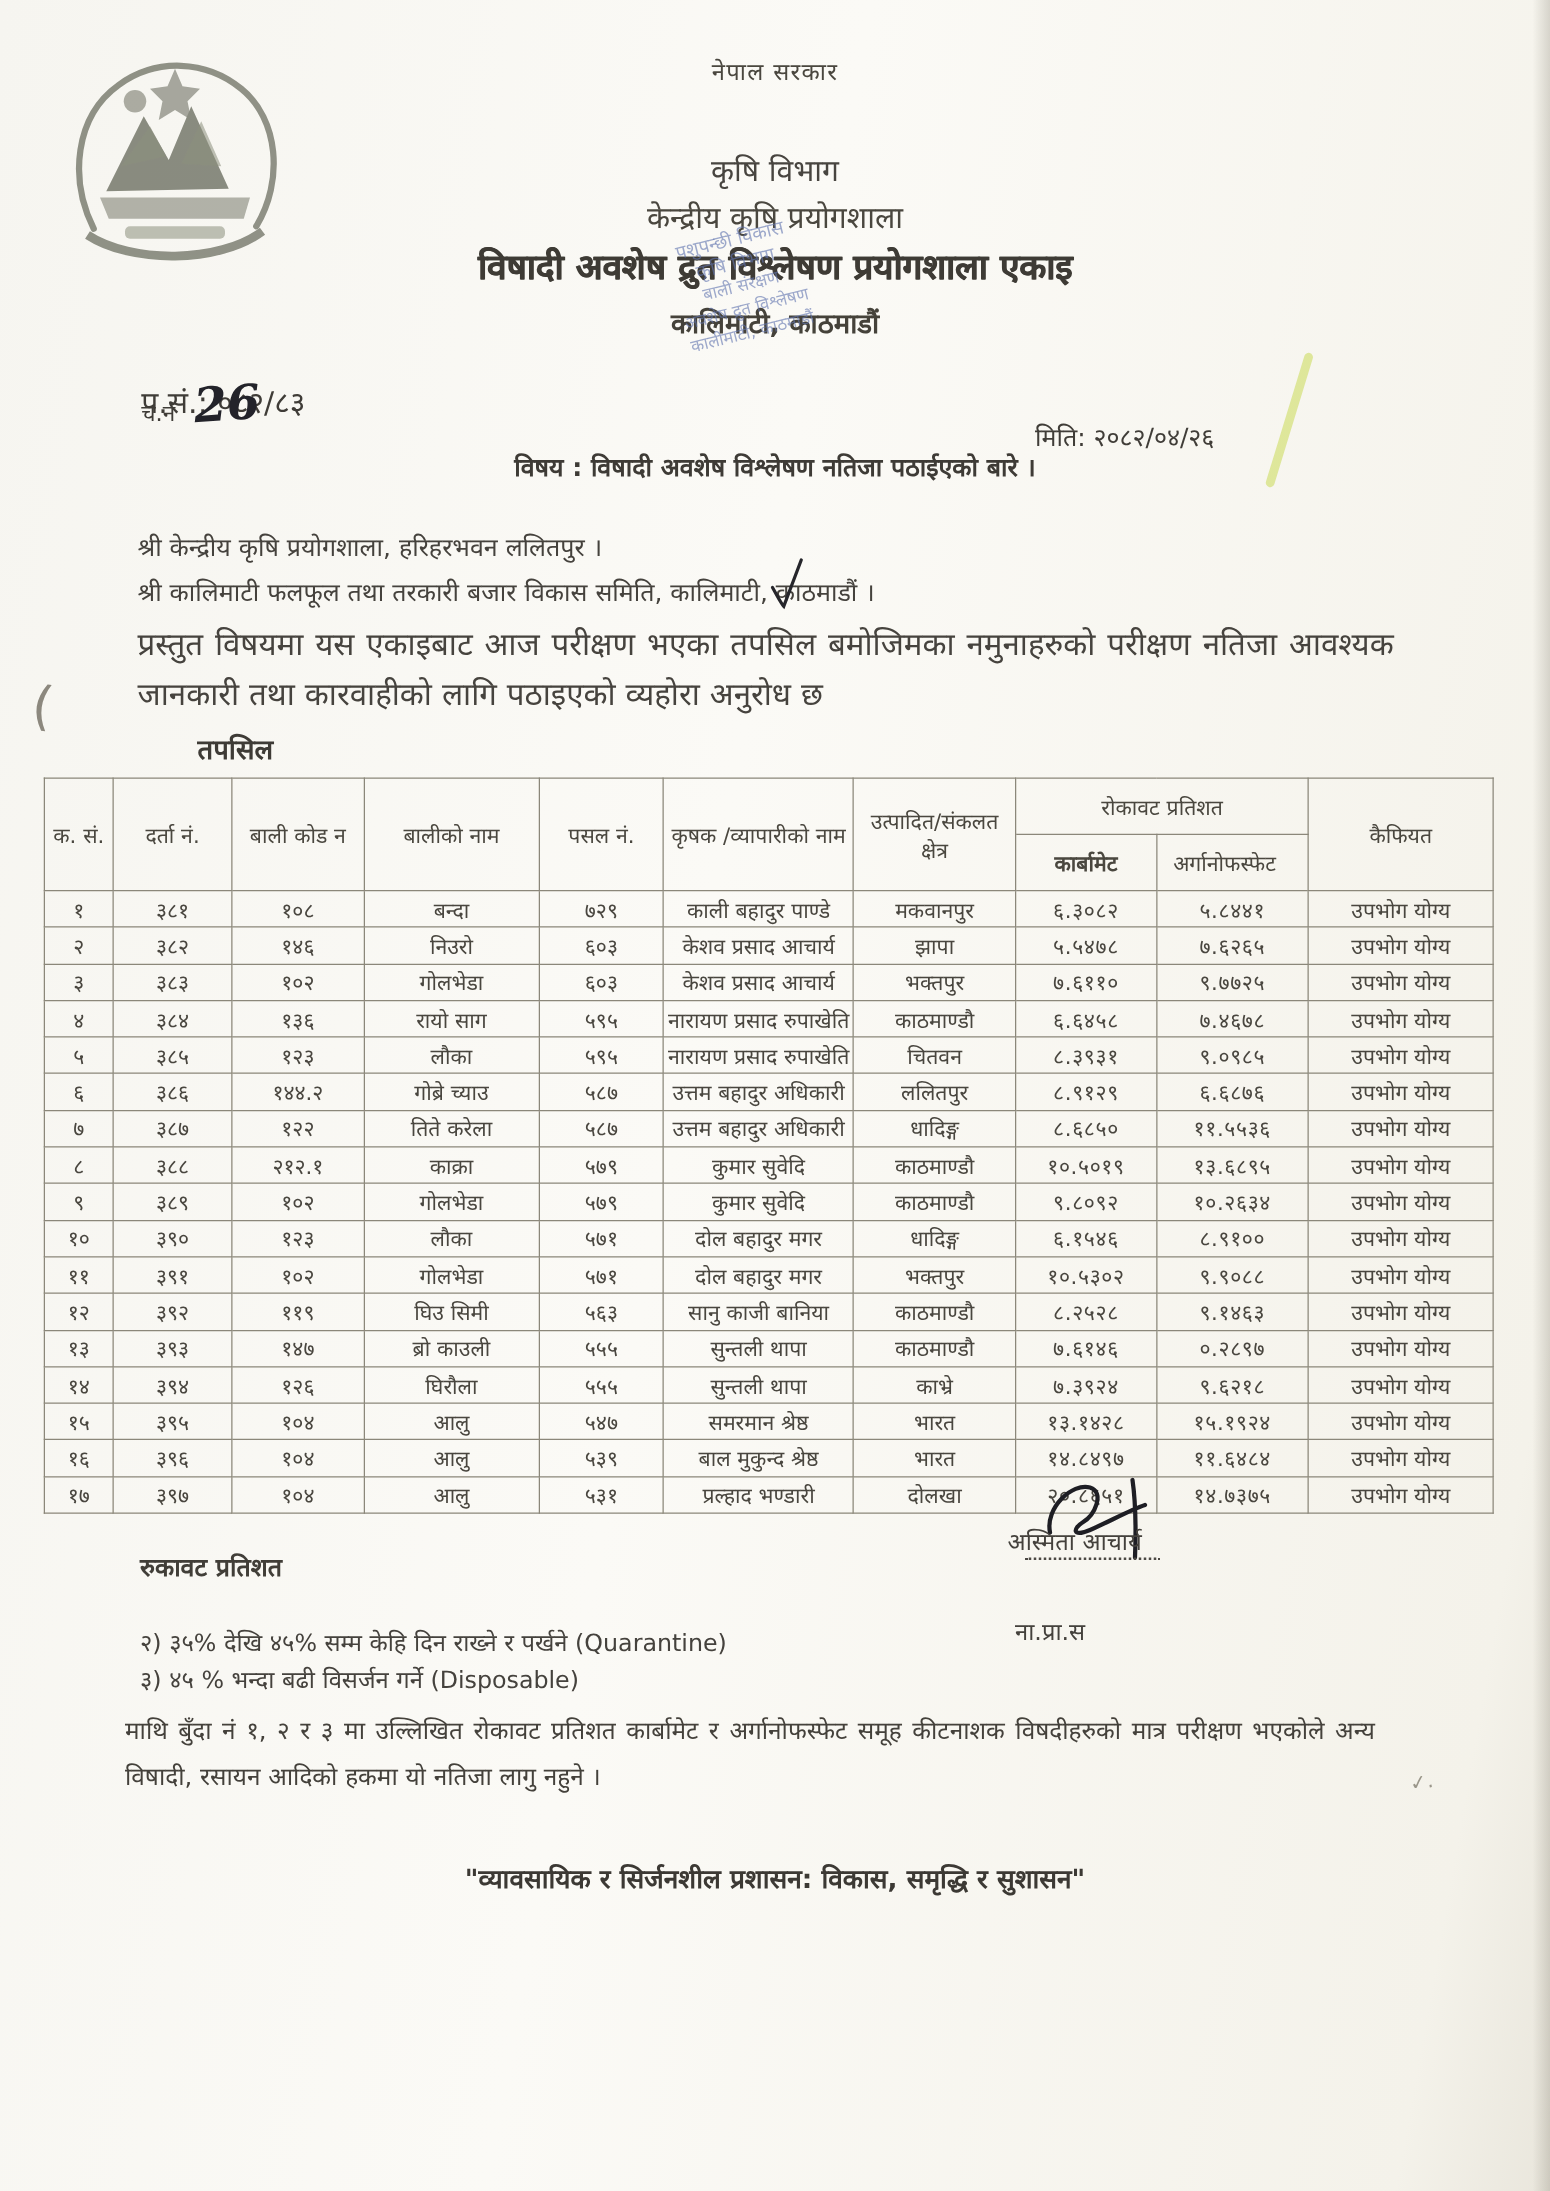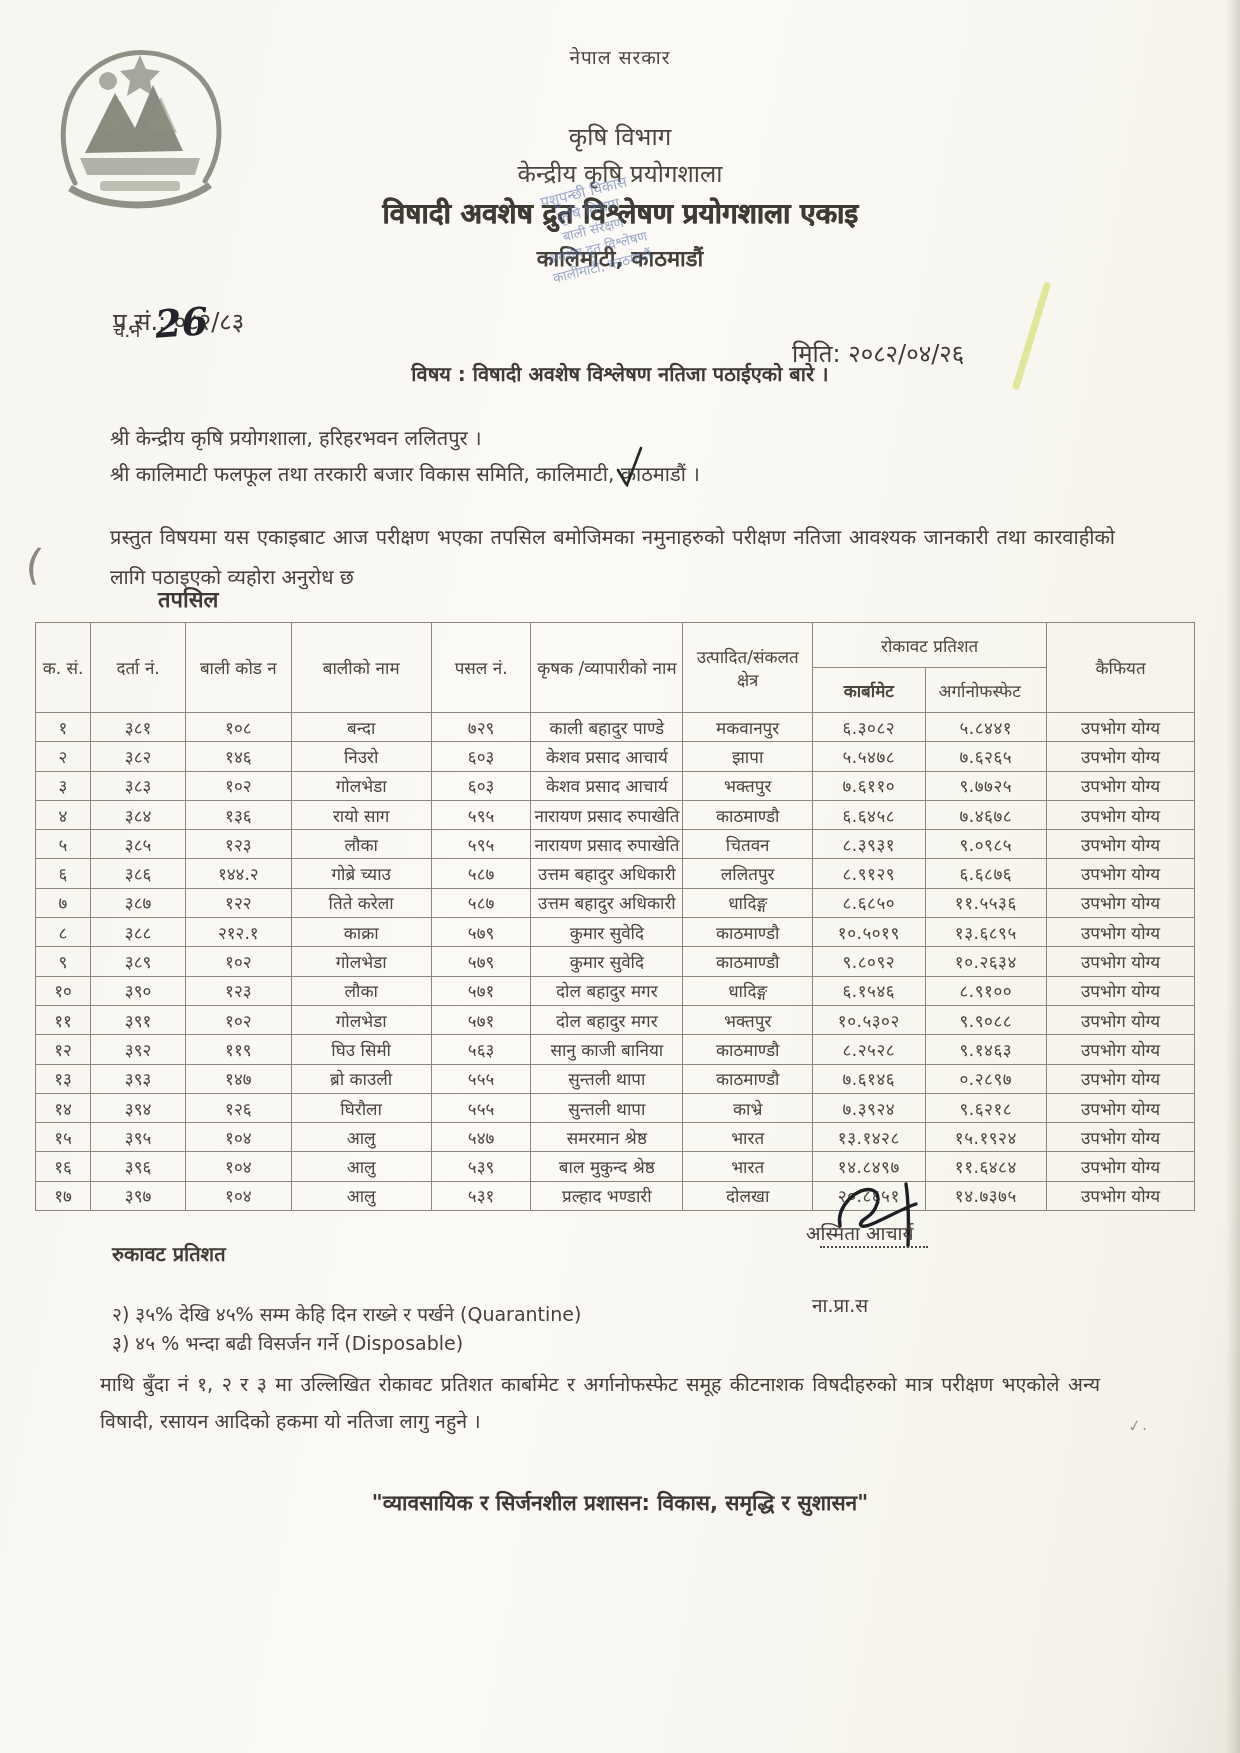--- a/index.html
+++ b/index.html
@@ -44,35 +44,35 @@
   }
   .stamp .big{font-size:15px;}
 
   .ref-ps{left:113px;top:304px;font-size:24px;color:#3f3c37;}
   .ref-ch{left:113px;top:318px;font-size:18px;color:#3f3c37;}
   .ref-no{
     left:155px;top:300px;font-size:38px;color:#23232a;
     font-style:italic;font-weight:700;transform:rotate(-4deg);
     font-family:"DejaVu Serif",serif;
   }
-  .date{left:792px;top:336px;font-size:24px;color:#403d38;text-align:center;}
+  .date{left:828px;top:336px;font-size:20px;color:#403d38;text-align:center;}
   .highlight{
     left:1028px;top:280px;width:7px;height:112px;
     background:rgba(198,216,70,.5);
     transform:rotate(17deg);border-radius:4px;
   }
   .subject{top:360px;font-size:20px;font-weight:600;color:#3e3b36;}
 
   .addr1{left:110px;top:424px;font-size:20px;}
   .addr2{left:110px;top:460px;font-size:20px;}
   .checkmark{left:612px;top:444px;}
 
   .body-par{
-    left:110px;top:517px;width:1005px;
-    font-size:20px;line-height:40px;color:#46433e;
+    left:110px;top:496px;width:1005px;
+    font-size:25px;line-height:40px;color:#46433e;
     text-align:justify;
   }
   .paren-mark{left:26px;top:540px;font-size:42px;color:#8c887e;transform:rotate(8deg);}
 
   .tapsil{left:158px;top:583px;font-size:22px;font-weight:600;color:#3e3b36;}
 
   
   .rtable{
     position:absolute;left:35px;top:622px;width:1160px;
     border-collapse:collapse;table-layout:fixed;

